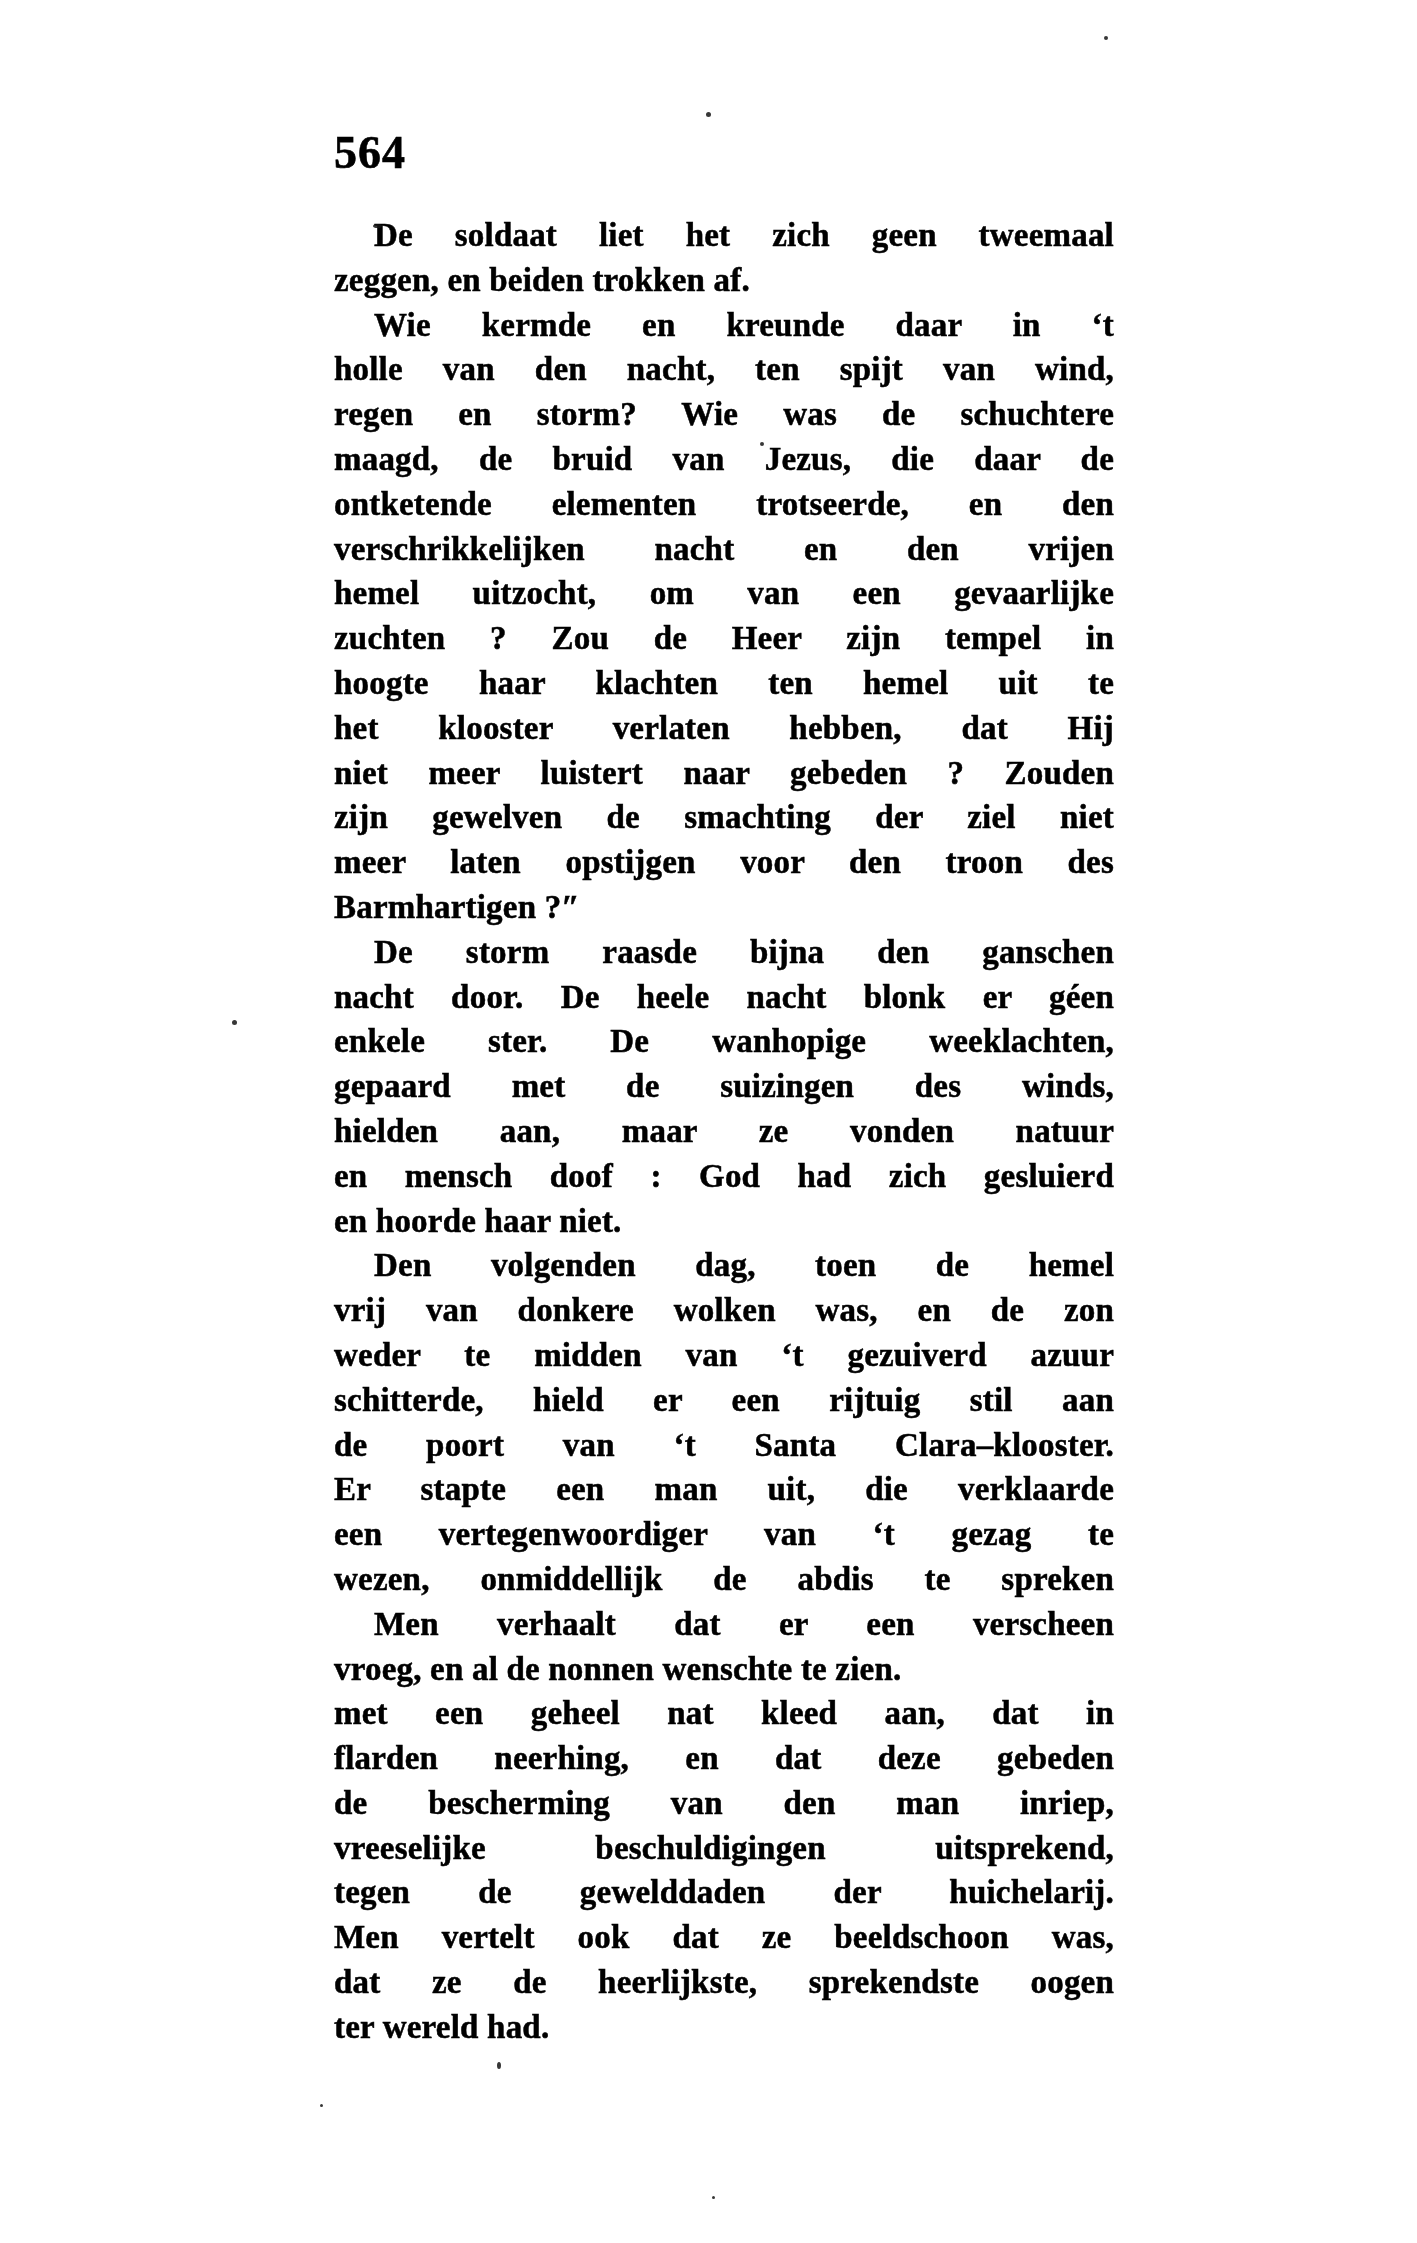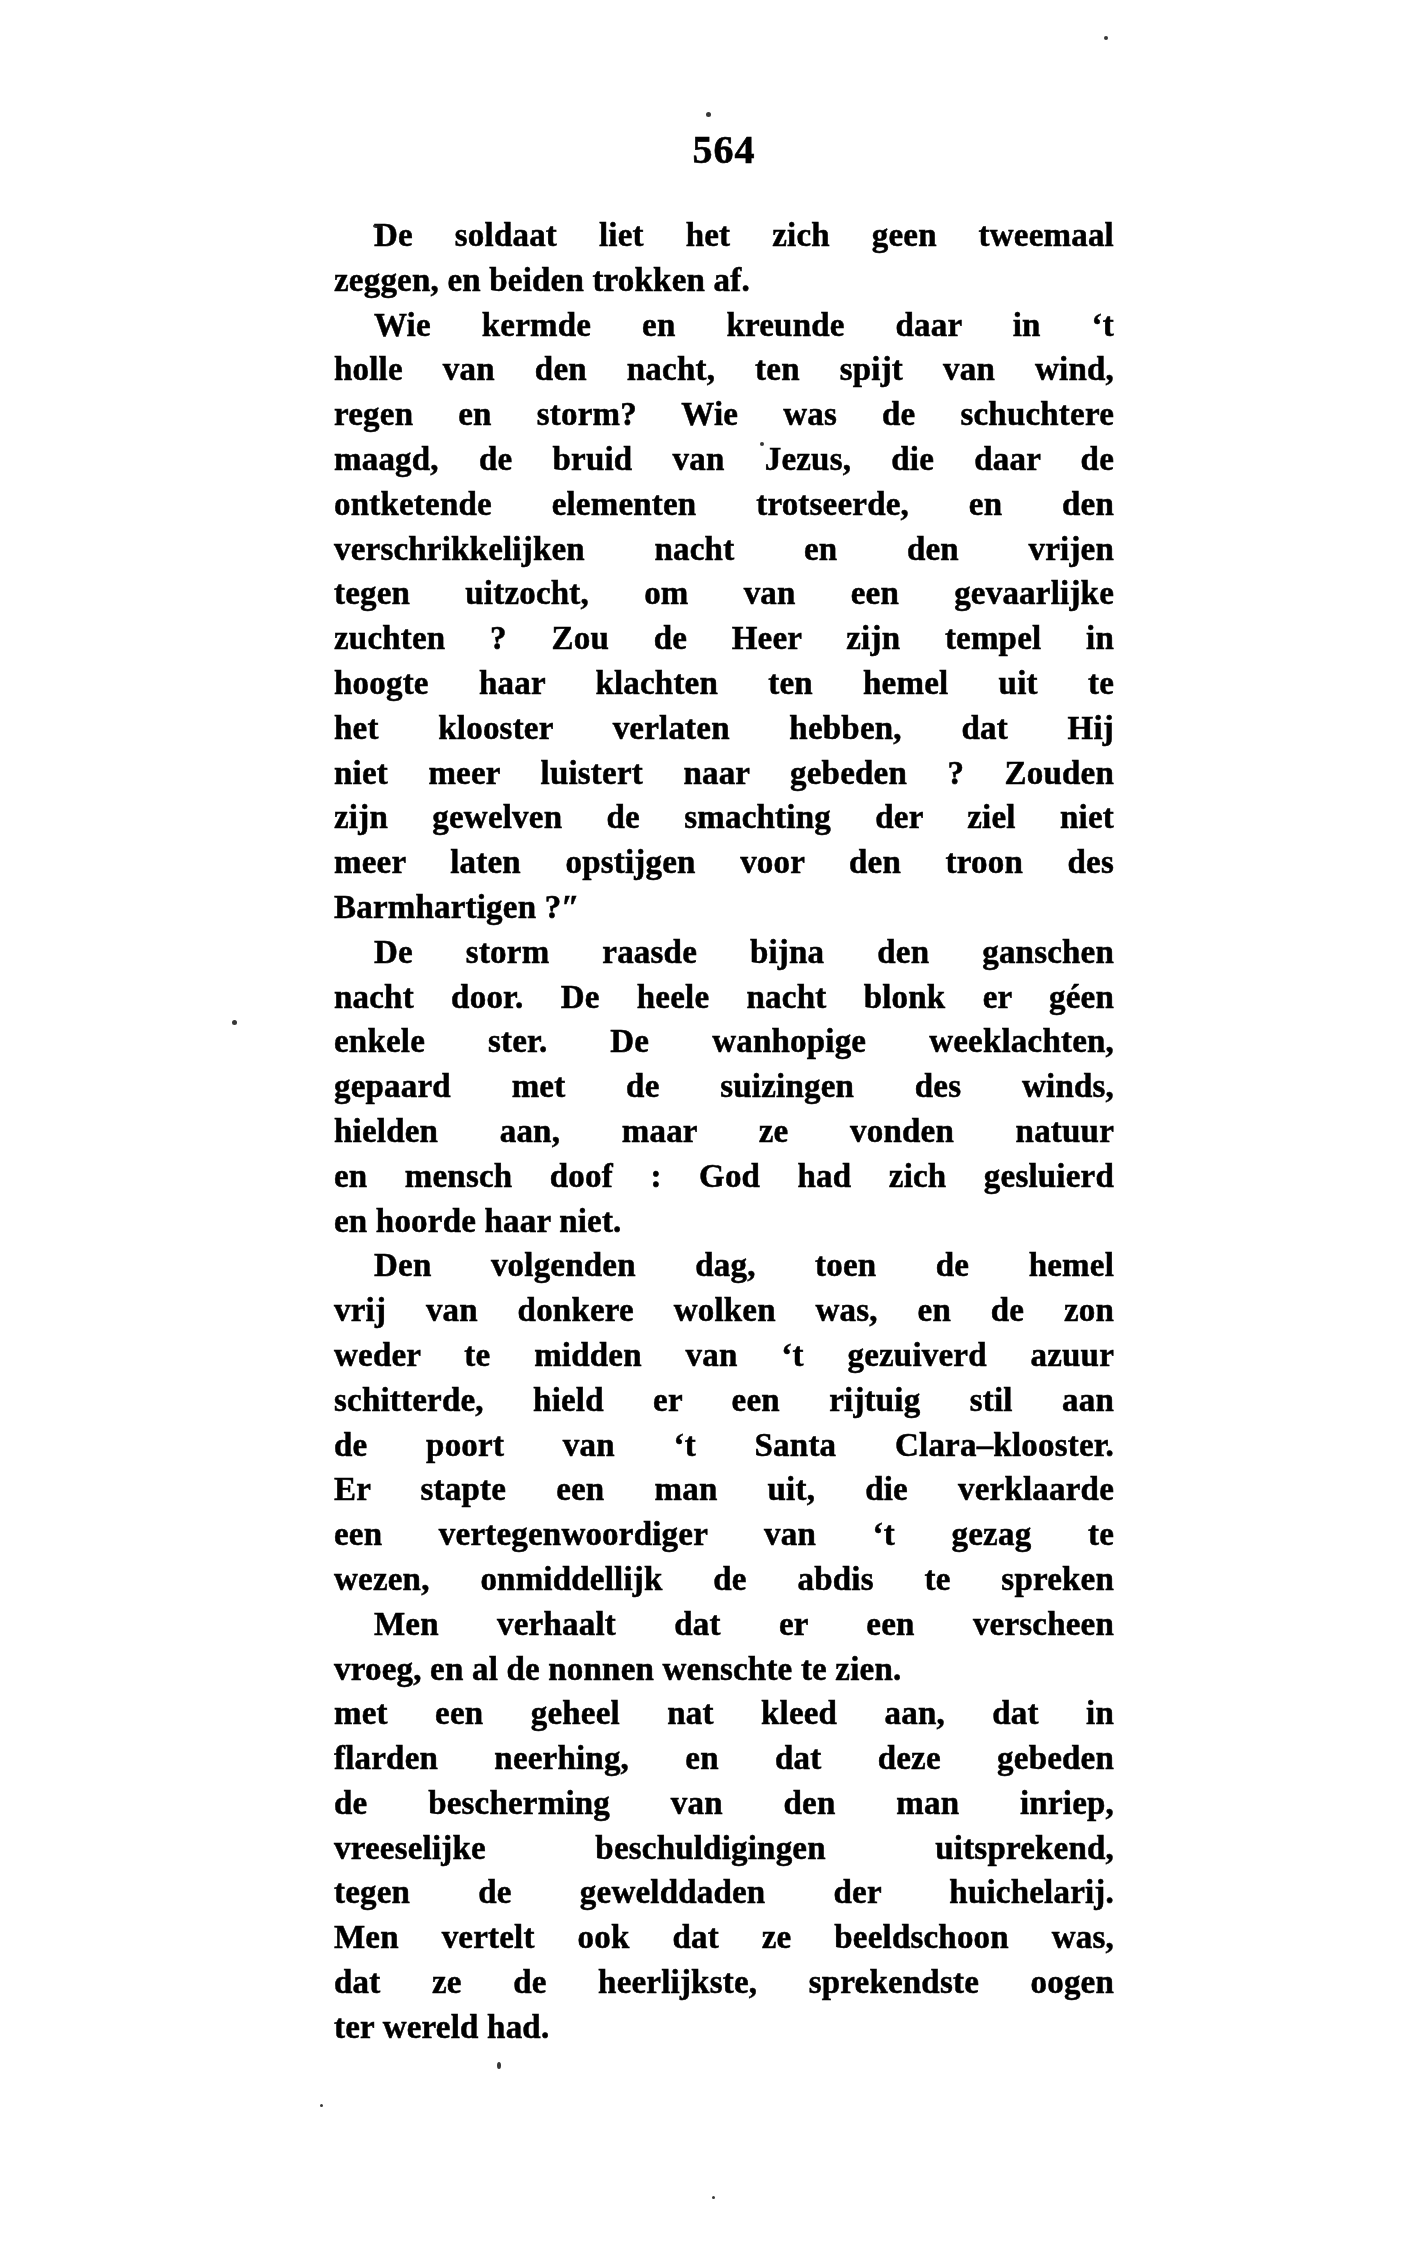--- a/index.html
+++ b/index.html
@@ -14,22 +14,22 @@
     background: #ffffff;
     overflow: hidden;
     font-family: "Liberation Serif", "DejaVu Serif", serif;
     color: #000000;
   }
   .page-number {
     position: absolute;
     top: 126px;
     left: 334px;
     width: 780px;
-    text-align: center;
-    font-size: 40px;
+    text-align: left;
+    font-size: 46px;
     font-weight: 700;
     letter-spacing: 1px;
     -webkit-text-stroke: 0.6px #000;
   }
   .text-block {
     position: absolute;
     top: 213px;
     left: 334px;
     width: 780px;
     font-size: 33px;
@@ -63,21 +63,21 @@
 
   <div class="text-block">
       <div class="line indent">De soldaat liet het zich geen tweemaal</div>
       <div class="line last">zeggen, en beiden trokken af.</div>
       <div class="line indent">Wie kermde en kreunde daar in ‘t</div>
       <div class="line">holle van den nacht, ten spijt van wind,</div>
       <div class="line">regen en storm? Wie was de schuchtere</div>
       <div class="line">maagd, de bruid van Jezus, die daar de</div>
       <div class="line">ontketende elementen trotseerde, en den</div>
       <div class="line">verschrikkelijken nacht en den vrijen</div>
-      <div class="line">tegen uitzocht, om van een gevaarlijke</div>
+      <div class="line">hemel uitzocht, om van een gevaarlijke</div>
       <div class="line">zuchten ? Zou de Heer zijn tempel in</div>
       <div class="line">hoogte haar klachten ten hemel uit te</div>
       <div class="line">het klooster verlaten hebben, dat Hij</div>
       <div class="line">niet meer luistert naar gebeden ? Zouden</div>
       <div class="line">zijn gewelven de smachting der ziel niet</div>
       <div class="line">meer laten opstijgen voor den troon des</div>
       <div class="line last">Barmhartigen ?″</div>
       <div class="line indent">De storm raasde bijna den ganschen</div>
       <div class="line">nacht door. De heele nacht blonk er géen</div>
       <div class="line">enkele ster. De wanhopige weeklachten,</div>

